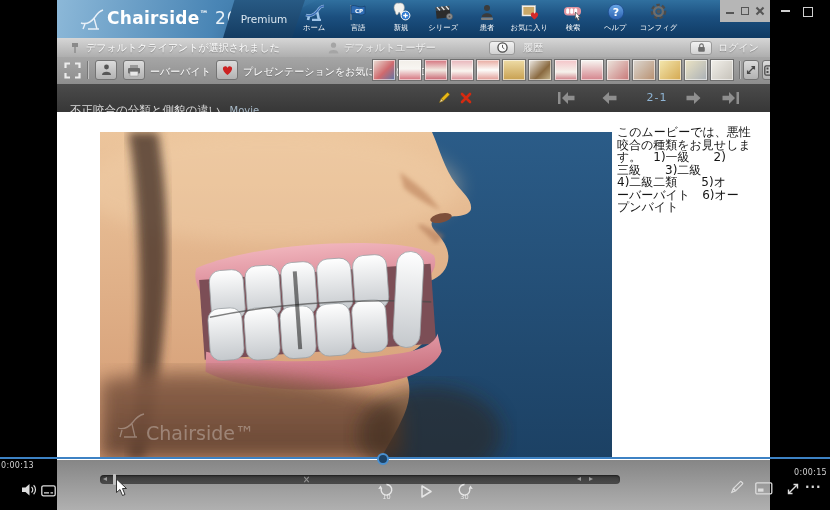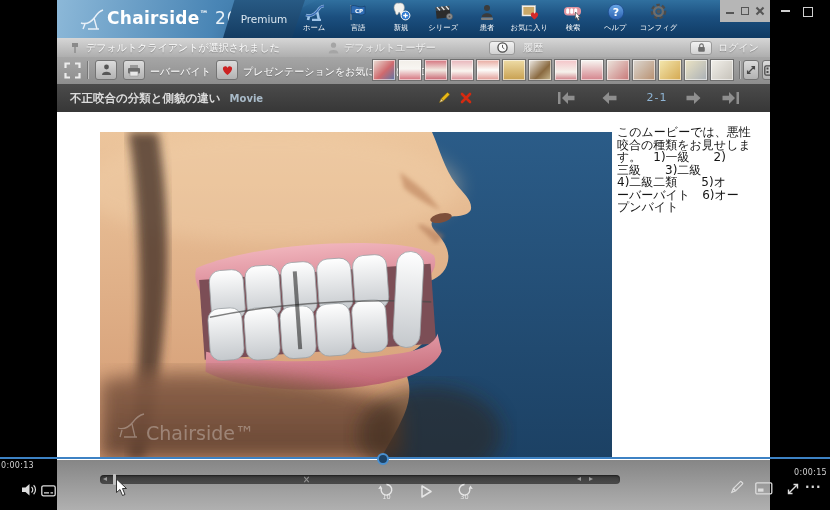--- a/index.html
+++ b/index.html
@@ -62,21 +62,21 @@
   .thumb:nth-child(9){background:linear-gradient(180deg,#f8f6f2,#d4848c);}
   .thumb:nth-child(10){background:linear-gradient(135deg,#ece6de,#c87878);}
   .thumb:nth-child(11){background:linear-gradient(135deg,#dcd8d2,#b89070);}
   .thumb:nth-child(12){background:linear-gradient(135deg,#f4e8b0,#d4a850);}
   .thumb:nth-child(13){background:linear-gradient(135deg,#ece4c4,#aab0b6);}
   .thumb:nth-child(14){background:linear-gradient(135deg,#f2f0ea,#c6c2ba);}
 
   
   .titlebar{position:absolute;left:0;top:84px;width:713px;height:28px;
     background:linear-gradient(180deg,#4b4b4b,#373737);}
-  .vtitle{position:absolute;left:13px;top:0;line-height:28px;font-size:11.5px;font-weight:bold;color:#dcdcdc;white-space:nowrap;}
+  .vtitle{position:absolute;left:13px;top:12px;line-height:28px;font-size:11.5px;font-weight:normal;color:#dcdcdc;white-space:nowrap;}
   .vtitle .mtype{font-size:10px;color:#a9bbc9;margin-left:9px;}
   .tb-ico{position:absolute;top:7px;cursor:default;}
   .pageno{position:absolute;top:0;line-height:28px;font-size:11px;color:#8fb4d4;letter-spacing:1px;}
 
   
   .content{position:absolute;left:0;top:112px;width:713px;height:348px;background:#fff;}
   .caption{position:absolute;left:560px;top:14px;width:152px;font-size:12px;line-height:12.5px;color:#151515;white-space:pre-line;}
 
   
   .appbottom{position:absolute;left:0;top:460px;width:713px;height:50px;

